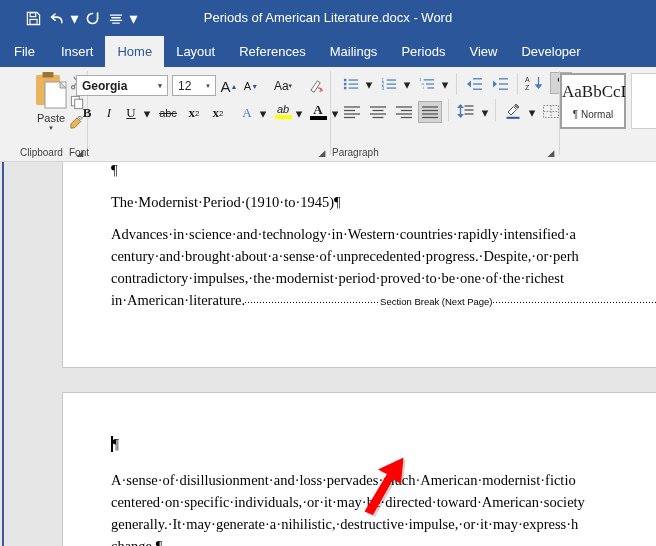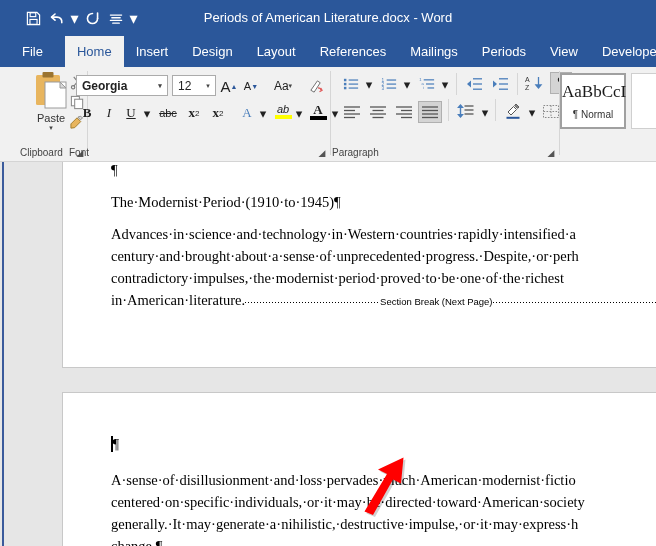--- a/index.html
+++ b/index.html
@@ -40,21 +40,21 @@
   .tabstrip {
     position: absolute; left: 0; top: 36px; width: 656px; height: 31px;
     background: #2b579a;
     display: flex; align-items: flex-end;
   }
   .tab {
     height: 31px; line-height: 31px;
     padding: 0 12px;
     color: #ffffff; font-size: 13px; white-space: nowrap;
   }
-  .tab.file { padding: 0 22px; }
+  .tab.file { padding: 0 14px; }
   .tab.active {
     background: #f1f1f1; color: #2b579a;
   }
 
   
   .ribbon {
     position: absolute; left: 0; top: 67px; width: 656px; height: 95px;
     background: #f1f1f1;
     border-bottom: 1px solid #d4d4d4;
   }
@@ -223,23 +223,22 @@
     </div>
     <div class="title-text">
       <span>Periods of American Literature.docx</span>
       <span>-</span>
       <span>Word</span>
     </div>
   </div>
 
   <div class="tabstrip">
     <div class="tab file">File</div>
+    <div class="tab">Insert</div>
     <div class="tab active">Home</div>
-    <div class="tab">Insert</div>
-    <div class="tab">Design</div>
     <div class="tab">Layout</div>
     <div class="tab">References</div>
     <div class="tab">Mailings</div>
     <div class="tab">Periods</div>
     <div class="tab">View</div>
     <div class="tab">Developer</div>
   </div>
 
   <div class="ribbon">
 

